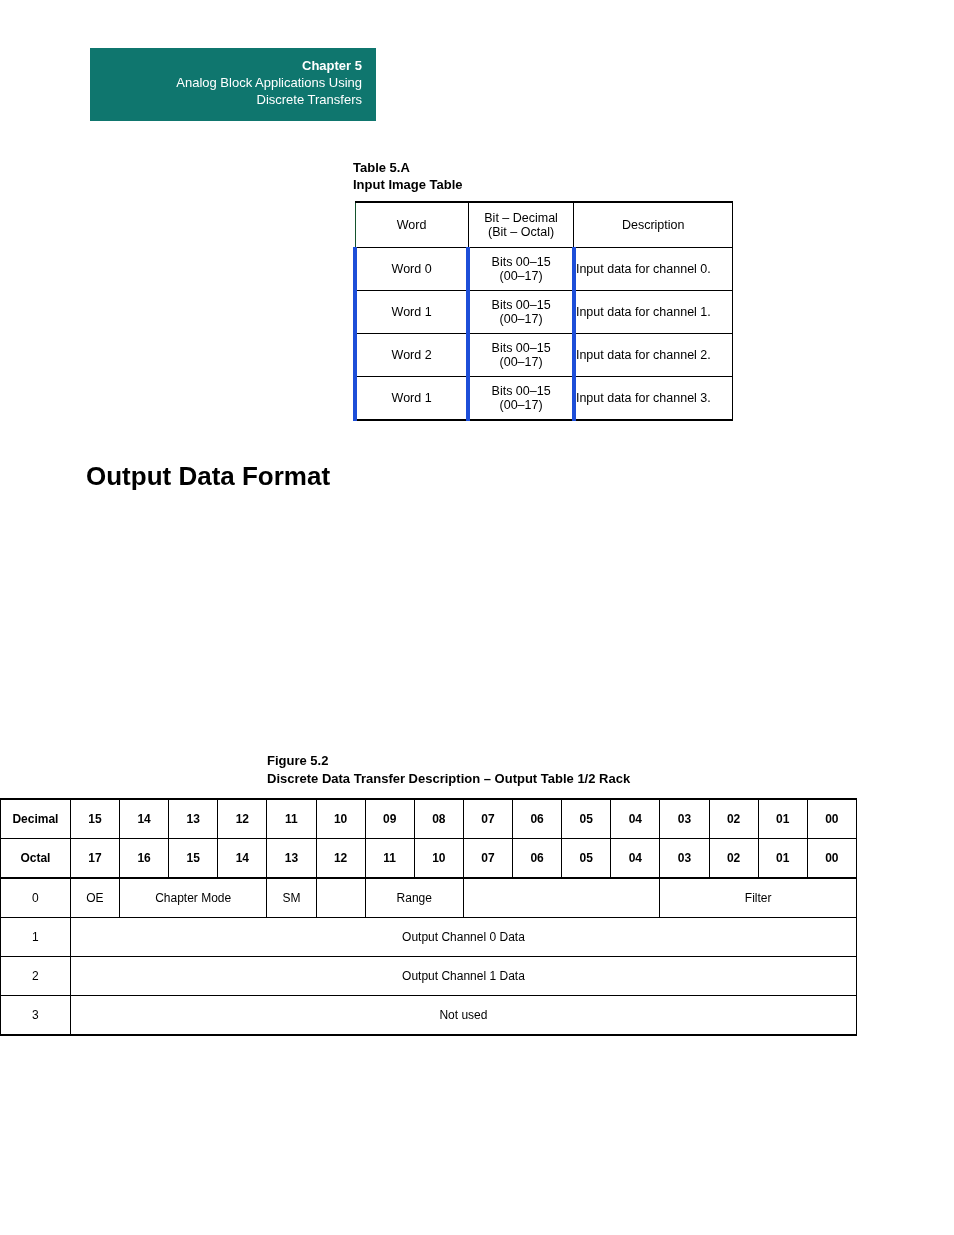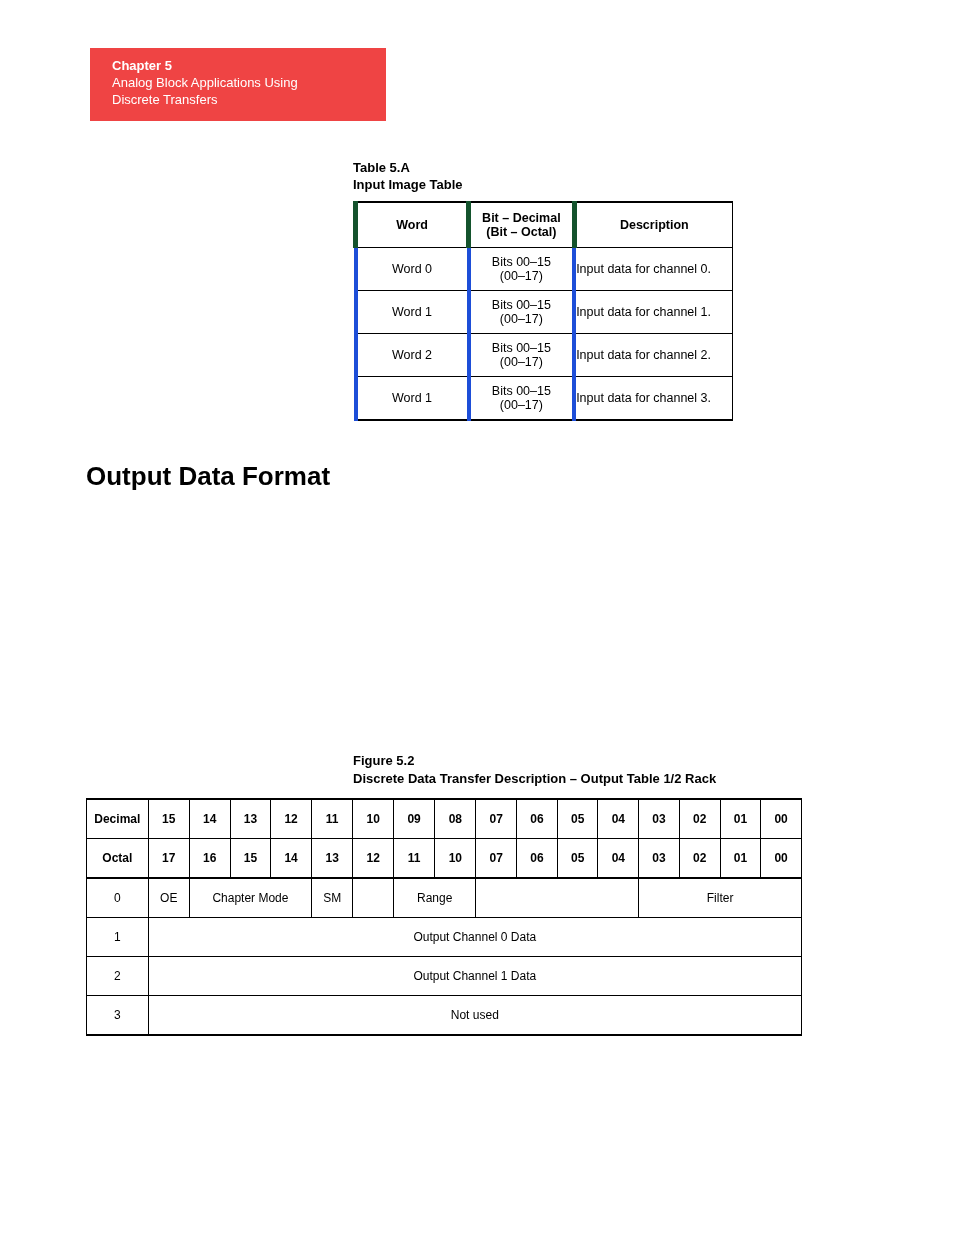--- a/index.html
+++ b/index.html
@@ -4,28 +4,29 @@
 <style>
   body {
     margin: 0;
     padding: 0;
     font-family: Arial, Helvetica, sans-serif;
     background: #fff;
     color: #000;
     width: 954px;
   }
   .header-block {
-    background: #ef4444;
+    background: #0f766e;
     color: #fff;
-    padding: 10px 14px 12px 22px;
+    padding: 10px 14px 12px 12px;
     width: 260px;
     margin-left: 90px;
     margin-top: 48px;
     font-size: 13px;
     line-height: 1.3;
+    text-align: right;
   }
   .header-block .chap {
     font-weight: bold;
   }
   .table-a-wrap {
     margin-left: 353px;
     margin-top: 39px;
     width: 380px;
   }
   .tbl-caption {
@@ -33,24 +34,24 @@
     font-size: 13px;
     line-height: 1.3;
     margin-bottom: 8px;
   }
   table.input-image {
     border-collapse: collapse;
     width: 100%;
     font-size: 12.5px;
   }
   table.input-image th {
-    font-weight: bold;
+    font-weight: normal;
     padding: 8px 6px;
     text-align: center;
-    border-left: 5px solid #14532d;
+    border-left: 1px solid #14532d;
     border-right: 1px solid #000;
     border-bottom: 1px solid #000;
   }
   table.input-image td {
     padding: 7px 6px;
     text-align: center;
     border-left: 4px solid #1d4ed8;
     border-right: 1px solid #000;
     border-bottom: 1px solid #000;
   }
@@ -64,23 +65,22 @@
   table.input-image tr.last td {
     border-bottom: 2px solid #000;
   }
   .section-heading {
     font-weight: bold;
     font-size: 26px;
     margin-left: 86px;
     margin-top: 40px;
   }
   .fig-wrap {
-    margin-left: 86px;
     margin-top: 260px;
-    width: 716px;
+    width: 857px;
   }
   .fig-caption {
     font-weight: bold;
     font-size: 13px;
     line-height: 1.35;
     margin-left: 267px;
     margin-bottom: 10px;
   }
   table.bit-table {
     border-collapse: collapse;

